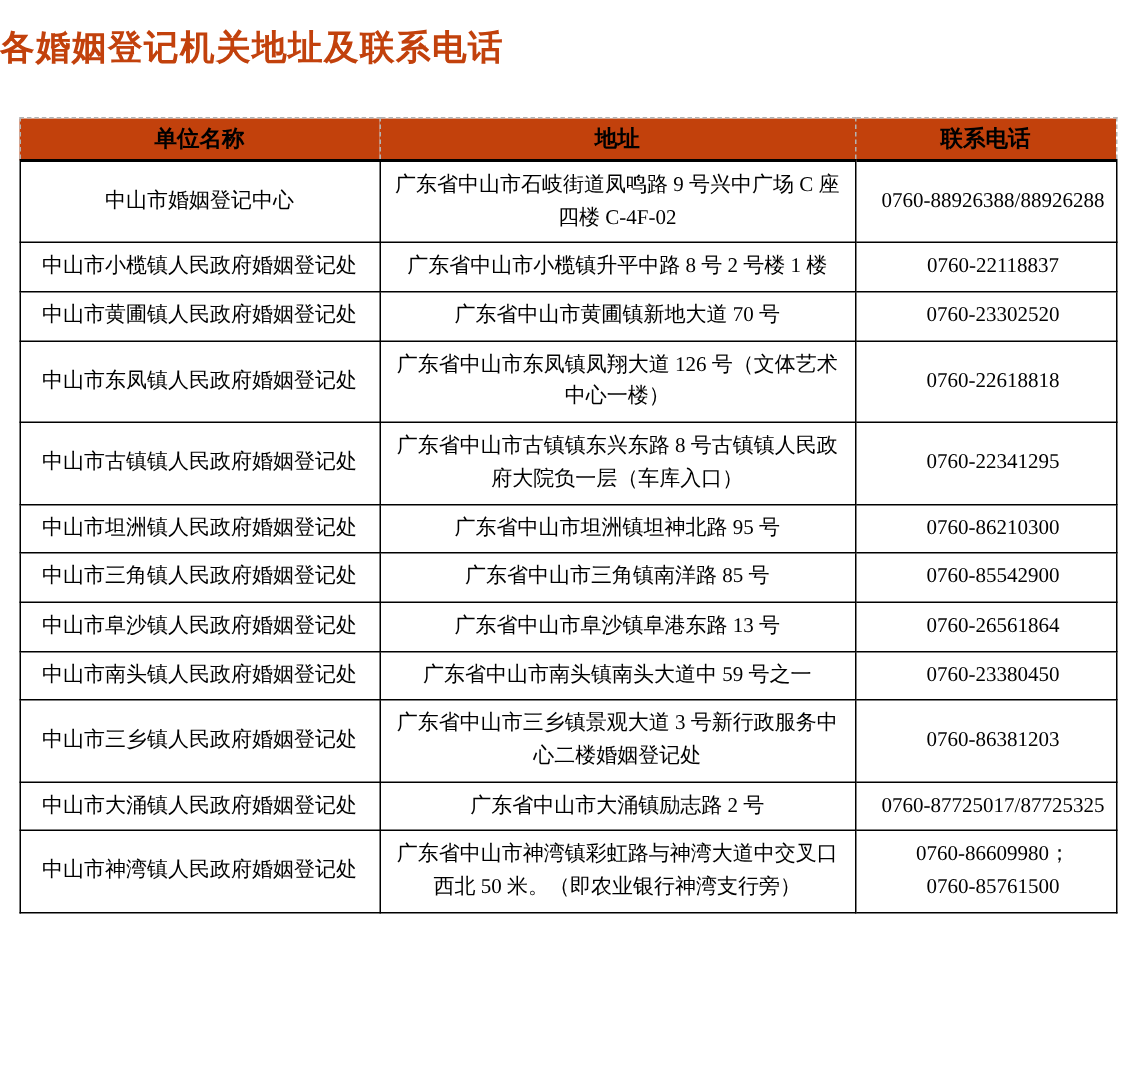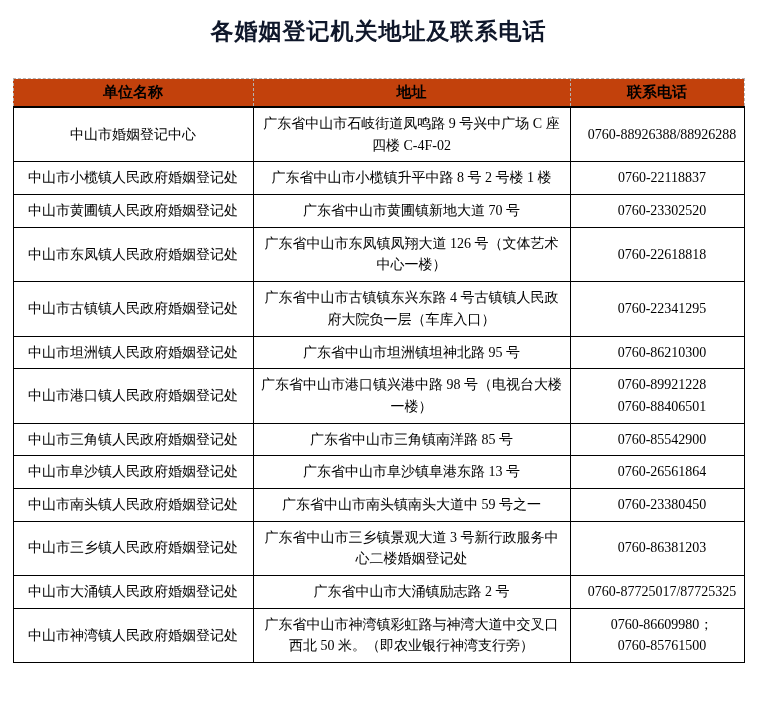--- a/index.html
+++ b/index.html
@@ -9,25 +9,25 @@
     width: 757px;
   }
   body {
     height: 717px;
     overflow: hidden;
     font-family: "Liberation Serif", "DejaVu Serif", serif;
     color: #000000;
   }
   .page-title {
     margin: 16px 0 0 0;
-    text-align: center;
+    text-align: left;
     font-size: 23px;
     font-weight: bold;
     letter-spacing: 1px;
-    color: #0f172a;
+    color: #c2410c;
   }
   table.registry {
     margin: 31px auto 0 auto;
     width: 731px;
     border-collapse: collapse;
     table-layout: fixed;
   }
   col.c-name  { width: 240px; }
   col.c-addr  { width: 317px; }
   col.c-phone { width: 174px; }
@@ -98,36 +98,30 @@
   </tr>
 
   <tr>
     <td class="col-name">中山市东凤镇人民政府婚姻登记处</td>
     <td class="col-addr">广东省中山市东凤镇凤翔大道 126 号（文体艺术中心一楼）</td>
     <td class="col-phone">0760-22618818</td>
   </tr>
 
   <tr>
     <td class="col-name">中山市古镇镇人民政府婚姻登记处</td>
-    <td class="col-addr">广东省中山市古镇镇东兴东路 4 号古镇镇人民政府大院负一层（车库入口）</td>
+    <td class="col-addr">广东省中山市古镇镇东兴东路 8 号古镇镇人民政府大院负一层（车库入口）</td>
     <td class="col-phone">0760-22341295</td>
   </tr>
 
   <tr>
     <td class="col-name">中山市坦洲镇人民政府婚姻登记处</td>
     <td class="col-addr">广东省中山市坦洲镇坦神北路 95 号</td>
     <td class="col-phone">0760-86210300</td>
   </tr>
 
-  <tr>
-    <td class="col-name">中山市港口镇人民政府婚姻登记处</td>
-    <td class="col-addr">广东省中山市港口镇兴港中路 98 号（电视台大楼一楼）</td>
-    <td class="col-phone">0760-89921228
-0760-88406501</td>
-  </tr>
 
   <tr>
     <td class="col-name">中山市三角镇人民政府婚姻登记处</td>
     <td class="col-addr">广东省中山市三角镇南洋路 85 号</td>
     <td class="col-phone">0760-85542900</td>
   </tr>
 
 
   <tr>
     <td class="col-name">中山市阜沙镇人民政府婚姻登记处</td>

